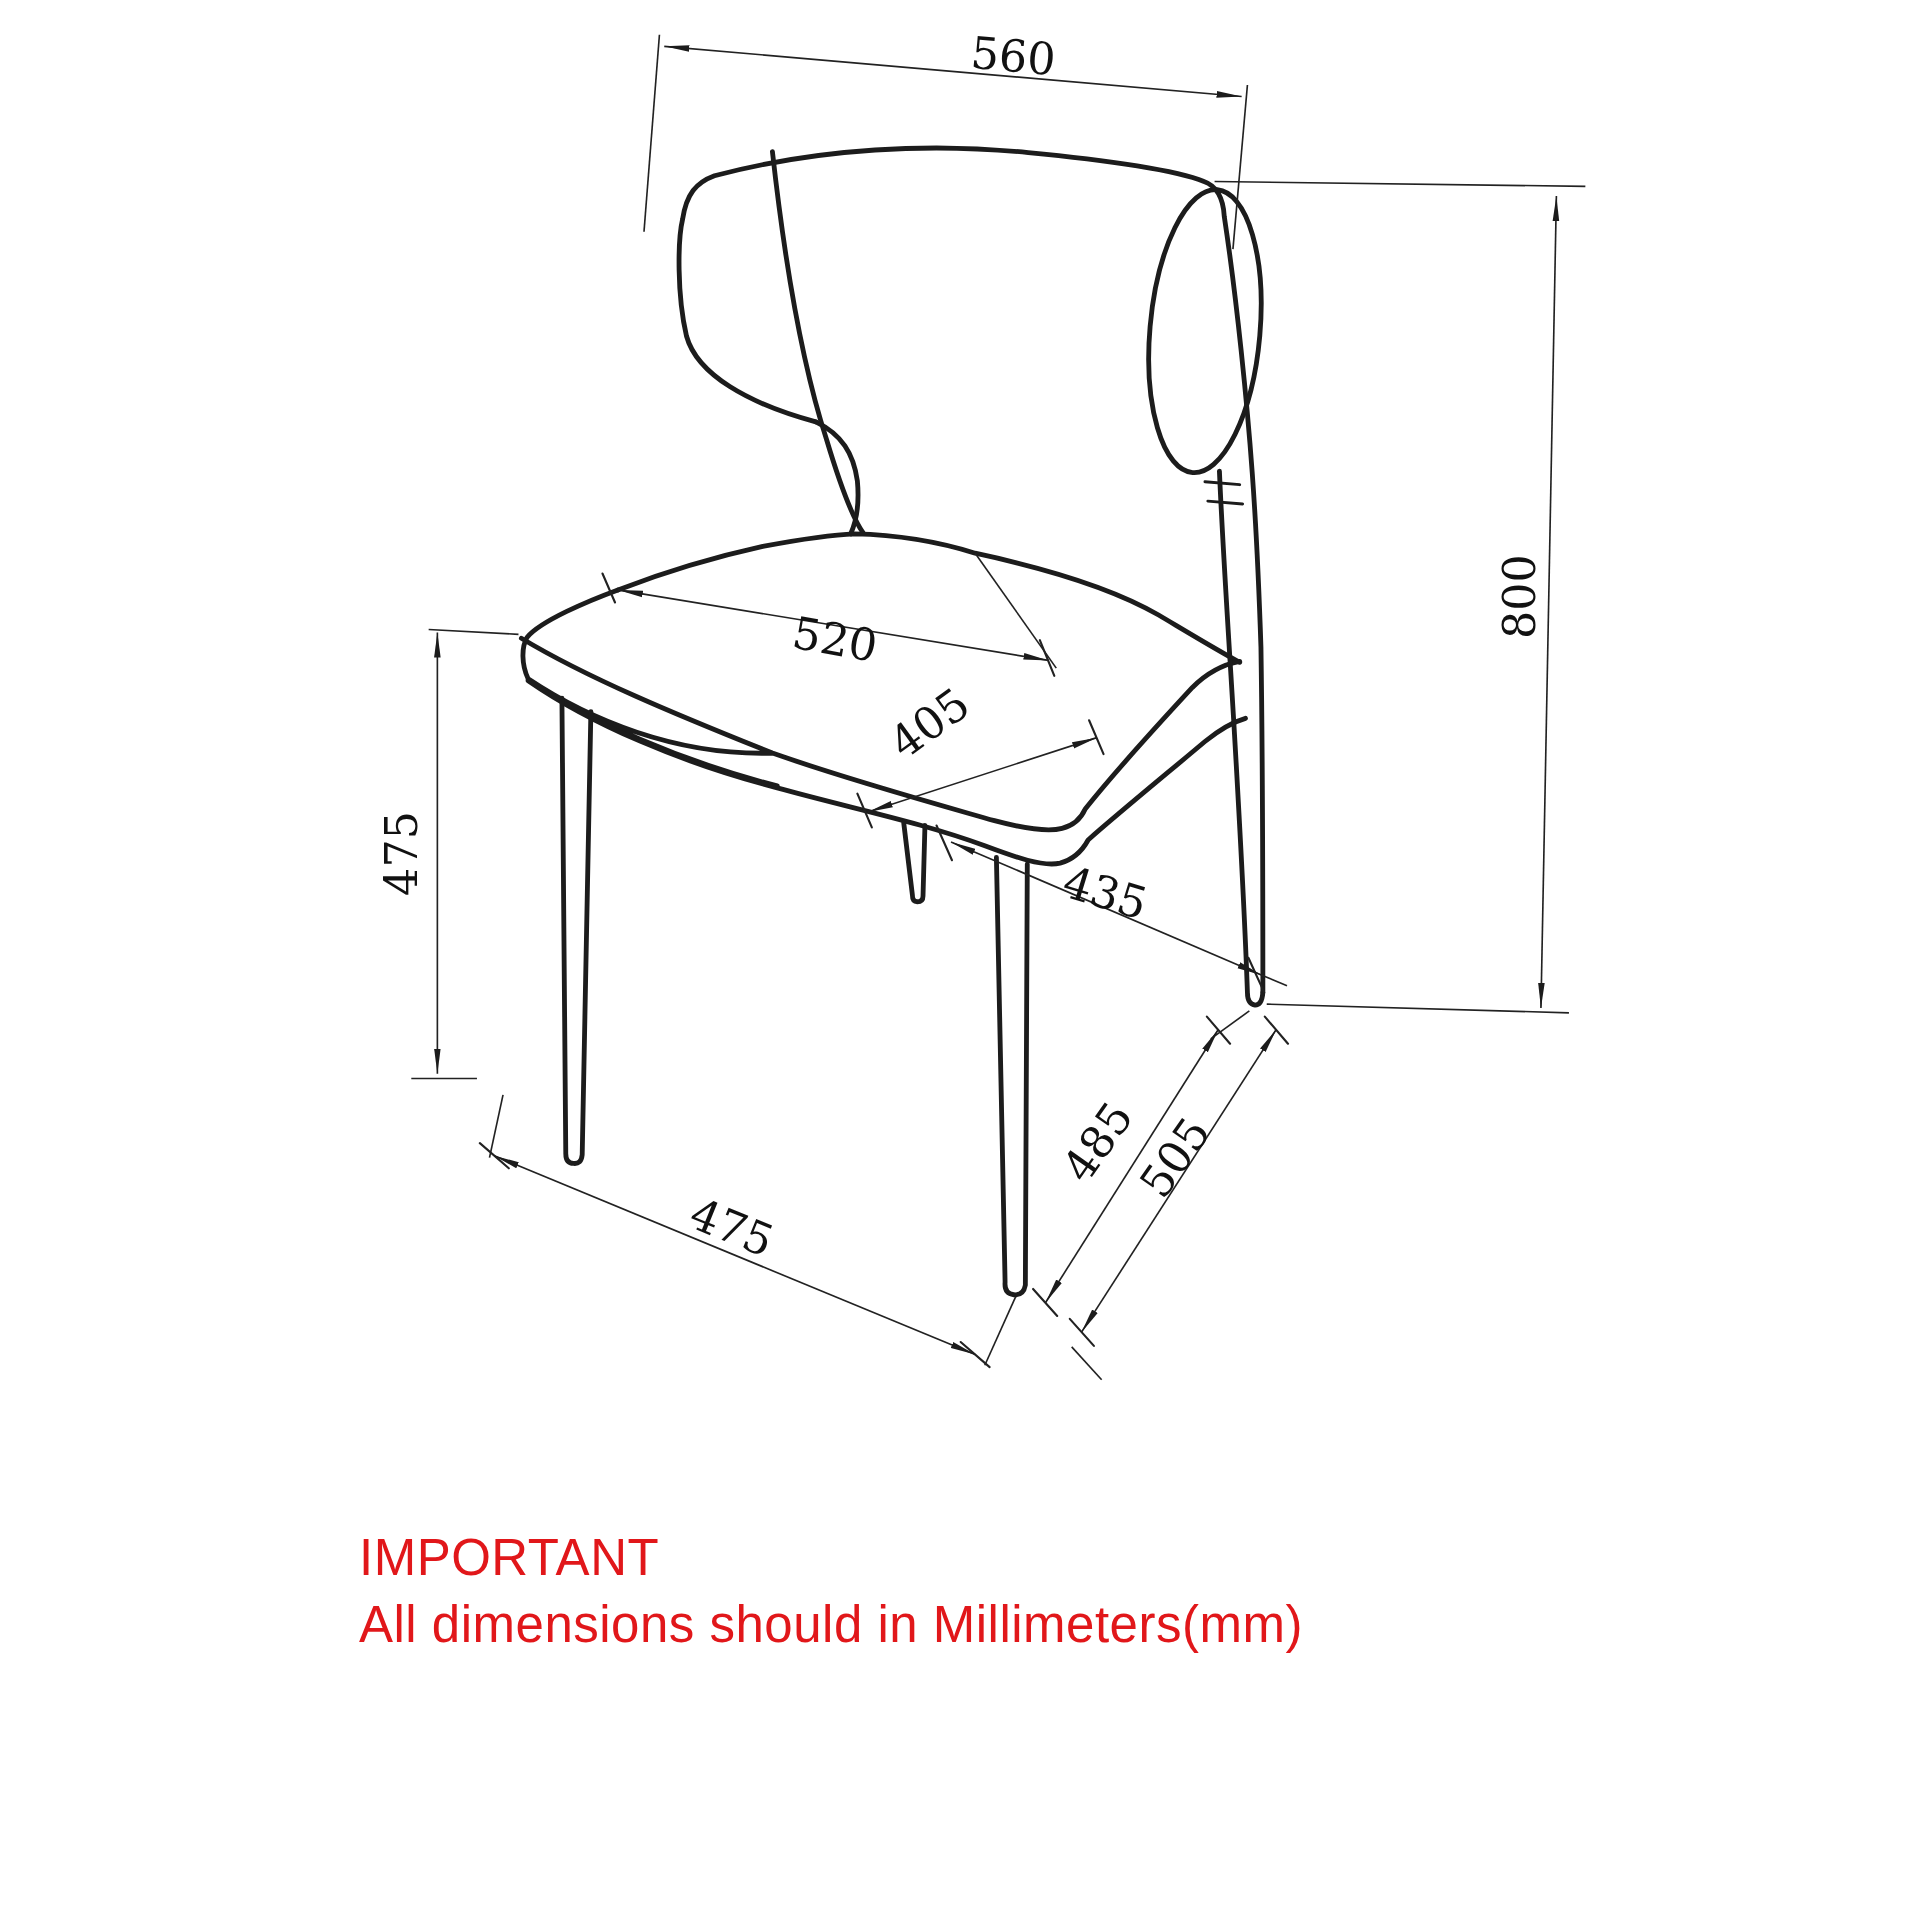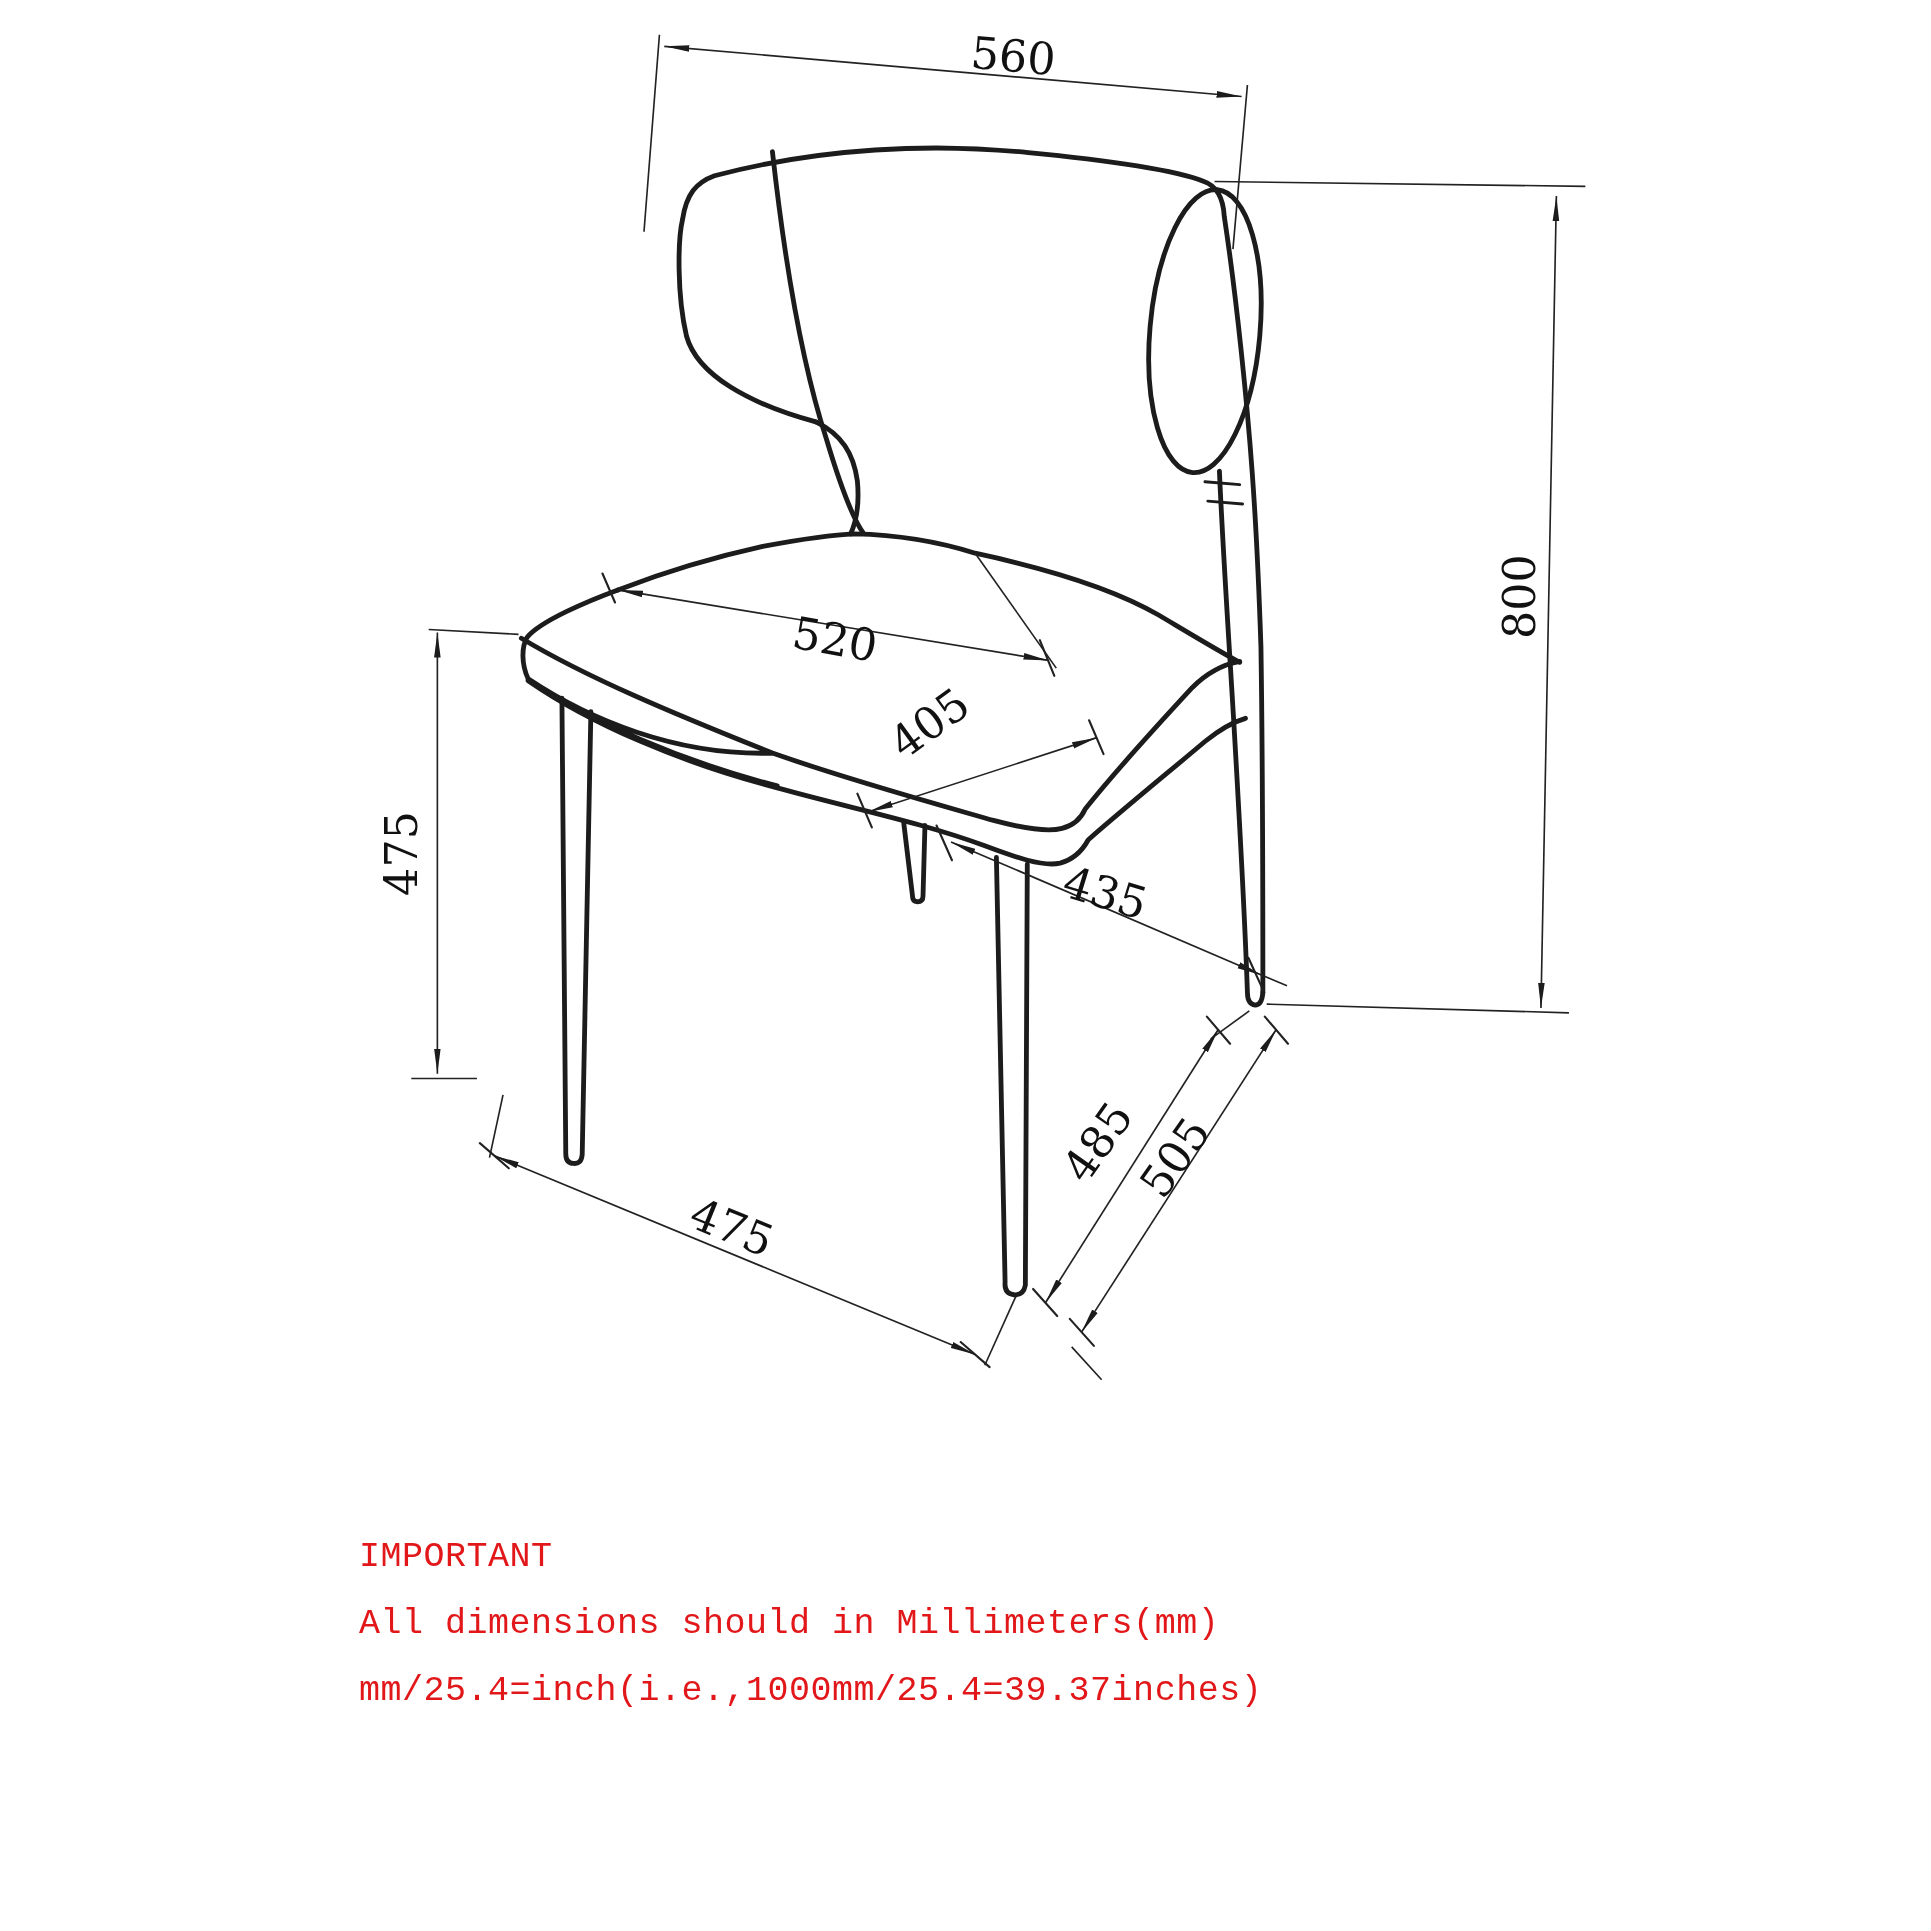--- a/index.html
+++ b/index.html
@@ -19,22 +19,22 @@
     font-family:"DejaVu Serif", serif;
     font-size:46px;
     fill:#111111;
     text-anchor:middle;
   }
   #notes{
     position:absolute;
     left:359px;top:1524px;
     width:1255px;
     color:#e1171a;
-    font-family:Liberation Mono, monospace;
-    font-size:35px;
+    font-family:Liberation Sans, sans-serif;
+    font-size:51px;
     line-height:67px;
     letter-spacing:0.5px;
     white-space:nowrap;
   }
 </style>
 </head>
 <body>
 
 <div id="canvas">
 
@@ -197,17 +197,16 @@
         <path class="thin" d="M 1110 1395 L 1141 1429"></path>
         <path class="thin" d="M 1120 1380 L 1322 1066" marker-start="url(#arr)" marker-end="url(#arr)"></path>
         <text class="dim" transform="translate(1230,1208) rotate(-55)">505</text>
       </g>
     </g>
   </svg>
 
   <div id="notes">
     <div>IMPORTANT</div>
     <div>All dimensions should in Millimeters(mm)</div>
-    <div>mm/25.4=inch(i.e.,1000mm/25.4=39.37inches)</div>
   </div>
 
 </div>
 
 
 </body></html>

